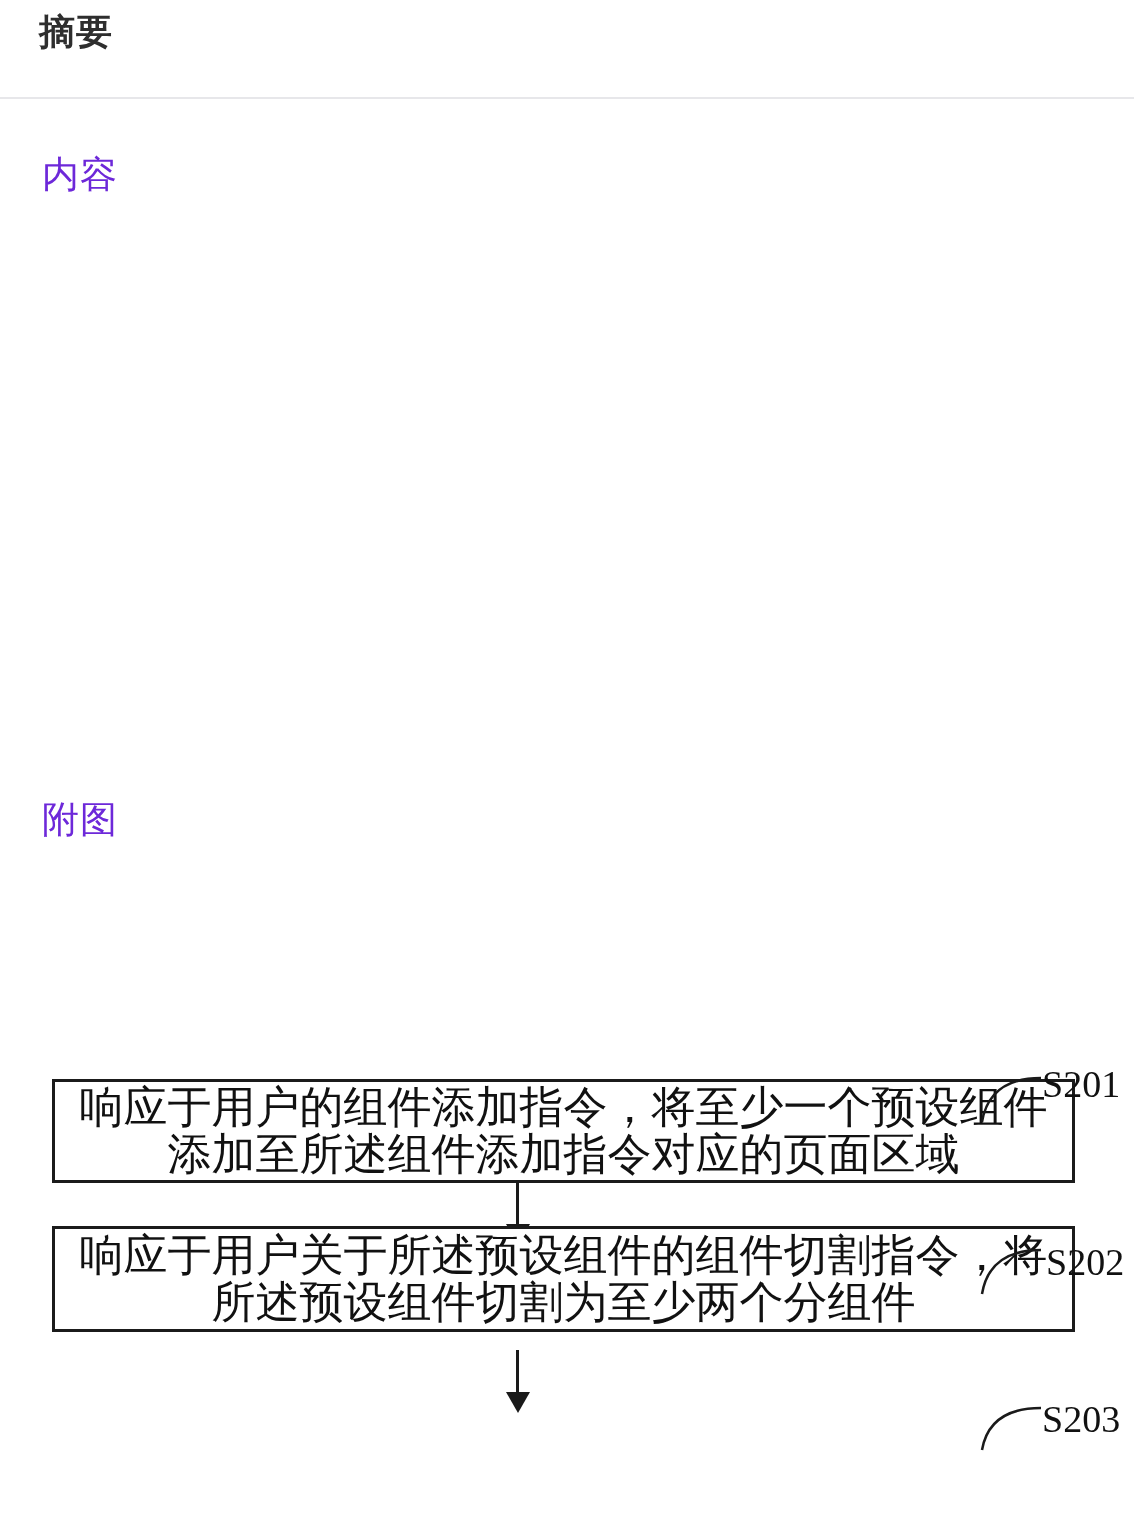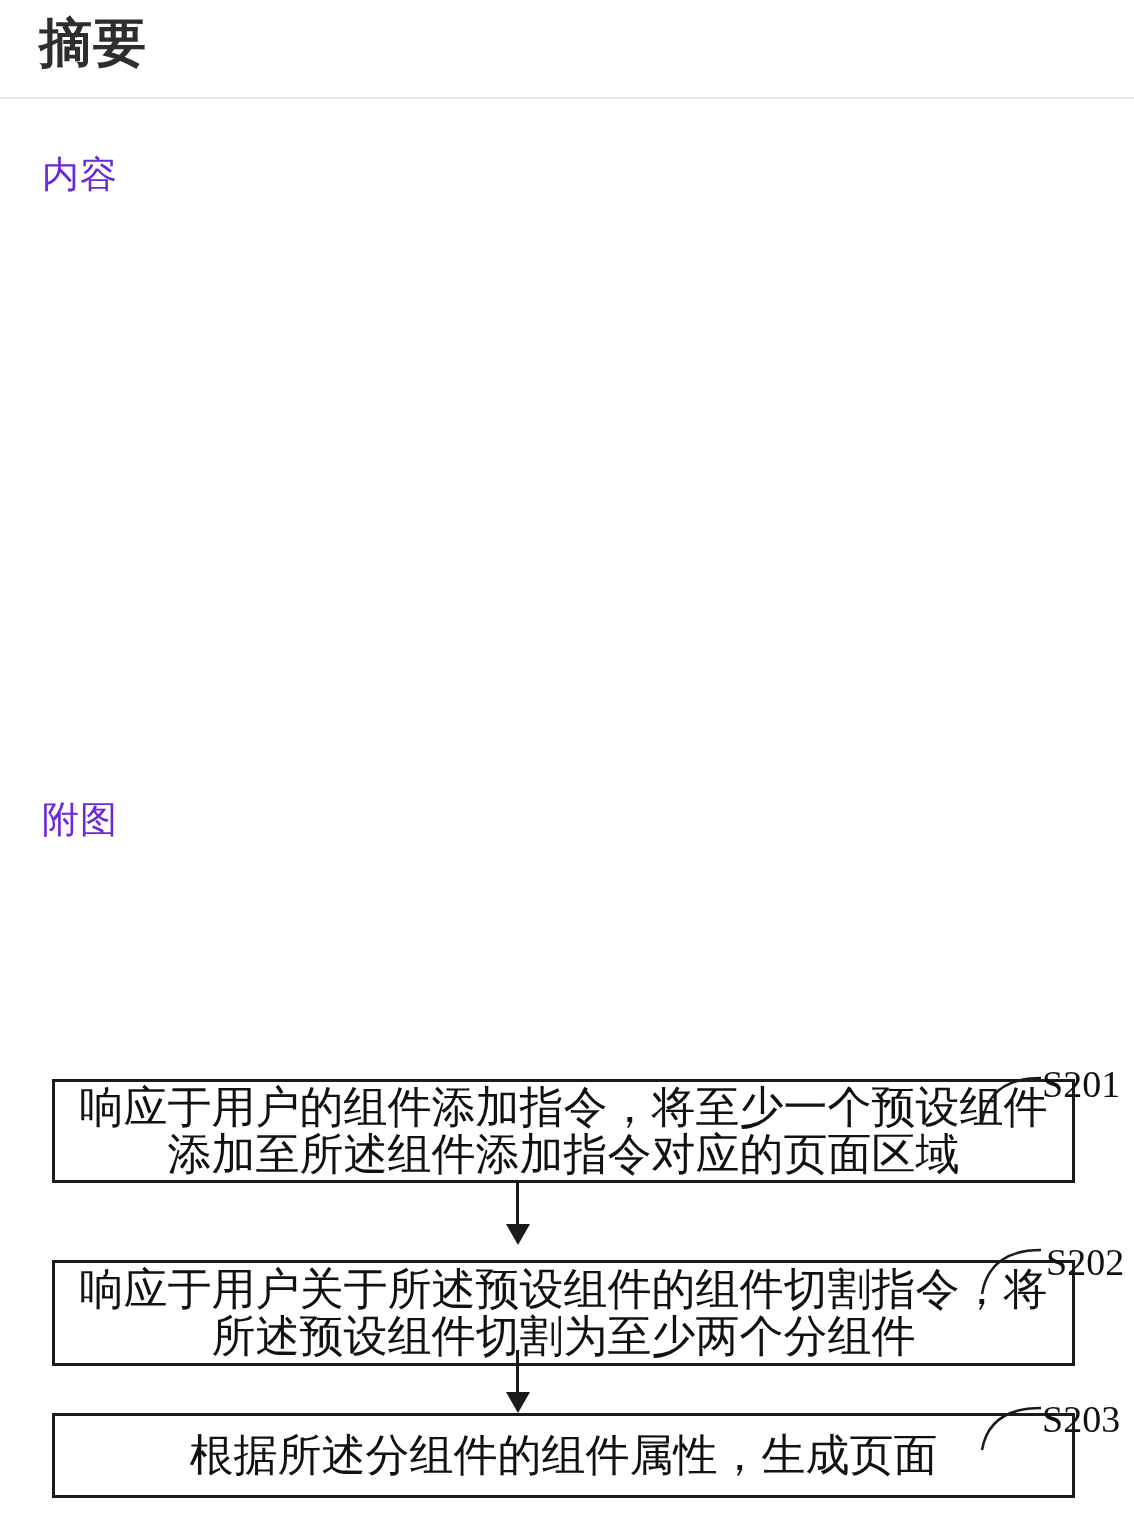--- a/index.html
+++ b/index.html
@@ -12,21 +12,21 @@
     width: 1134px;
     height: 1539px;
     background: #ffffff;
     overflow: hidden;
     font-family: "Liberation Sans", sans-serif;
   }
   .page-title {
     position: absolute;
     left: 39px;
     top: 8px;
-    font-size: 53px;
+    font-size: 36px;
     font-weight: 700;
     color: #2e2e2e;
     letter-spacing: 1px;
   }
   .divider {
     position: absolute;
     left: 0;
     top: 97px;
     width: 1134px;
     height: 2px;
@@ -64,21 +64,21 @@
     font-size: 44px;
     line-height: 47px;
     color: #111111;
     text-align: center;
     display: flex;
     flex-direction: column;
     justify-content: center;
     padding: 0 6px;
   }
   .flow-box-1 { top: 1079px; height: 104px; }
-  .flow-box-2 { top: 1260px; height: 106px; }
+  .flow-box-2 { top: 1226px; height: 106px; }
   .flow-box-3 { top: 1413px; height: 85px; }
   .arrow-line {
     position: absolute;
     width: 3px;
     background: #1a1a1a;
   }
   .arrow-line-1 { left: 516px; top: 1183px; height: 42px; }
   .arrow-line-2 { left: 516px; top: 1350px; height: 43px; }
   .arrow-head {
     position: absolute;
@@ -130,23 +130,20 @@
   <div class="arrow-line arrow-line-1"></div>
   <div class="arrow-head arrow-head-1"></div>
 
   <div class="flow-box flow-box-2">
     <span>响应于用户关于所述预设组件的组件切割指令，将所述预设组件切割为至少两个分组件</span>
   </div>
 
   <div class="arrow-line arrow-line-2"></div>
   <div class="arrow-head arrow-head-2"></div>
 
-  <div class="flow-box flow-box-3">
-    <span>根据所述分组件的组件属性，生成页面</span>
-  </div>
 
   <svg class="leader leader-1" viewBox="0 0 64 52">
     <path d="M 3 50 C 7 26 22 6 62 6" fill="none" stroke="#1a1a1a" stroke-width="2.5"></path>
   </svg>
   <svg class="leader leader-2" viewBox="0 0 64 52">
     <path d="M 3 50 C 7 26 22 6 62 6" fill="none" stroke="#1a1a1a" stroke-width="2.5"></path>
   </svg>
   <svg class="leader leader-3" viewBox="0 0 64 52">
     <path d="M 3 48 C 7 25 22 6 62 6" fill="none" stroke="#1a1a1a" stroke-width="2.5"></path>
   </svg>

